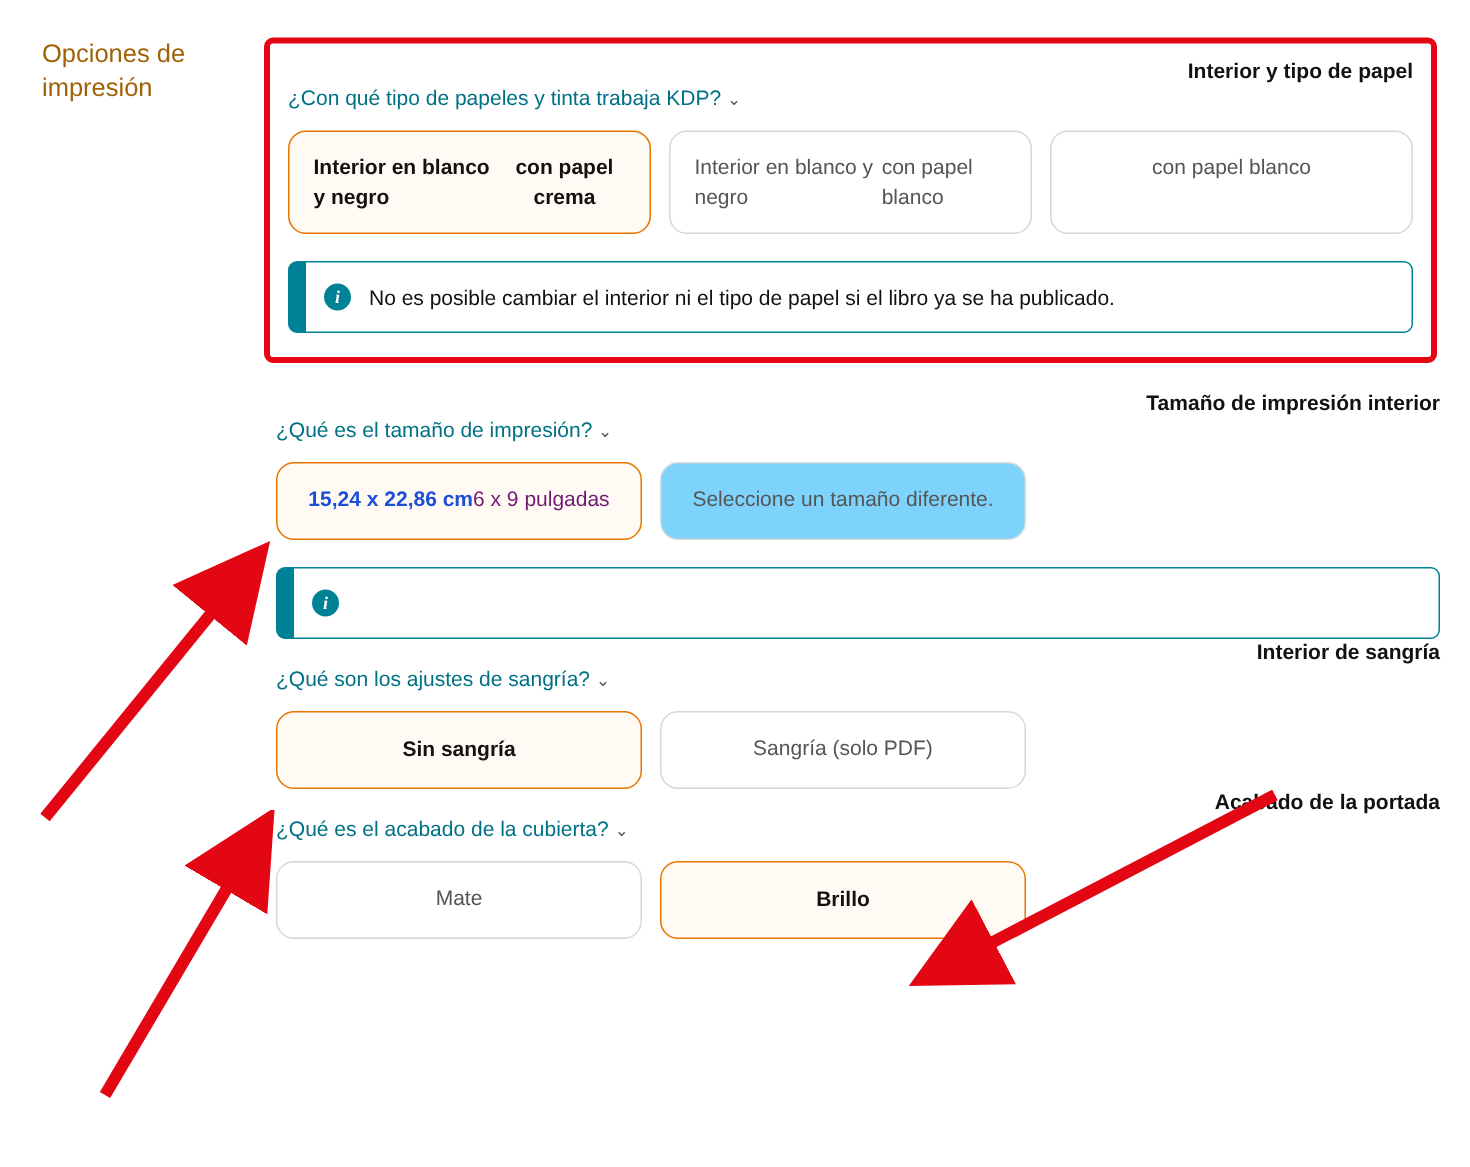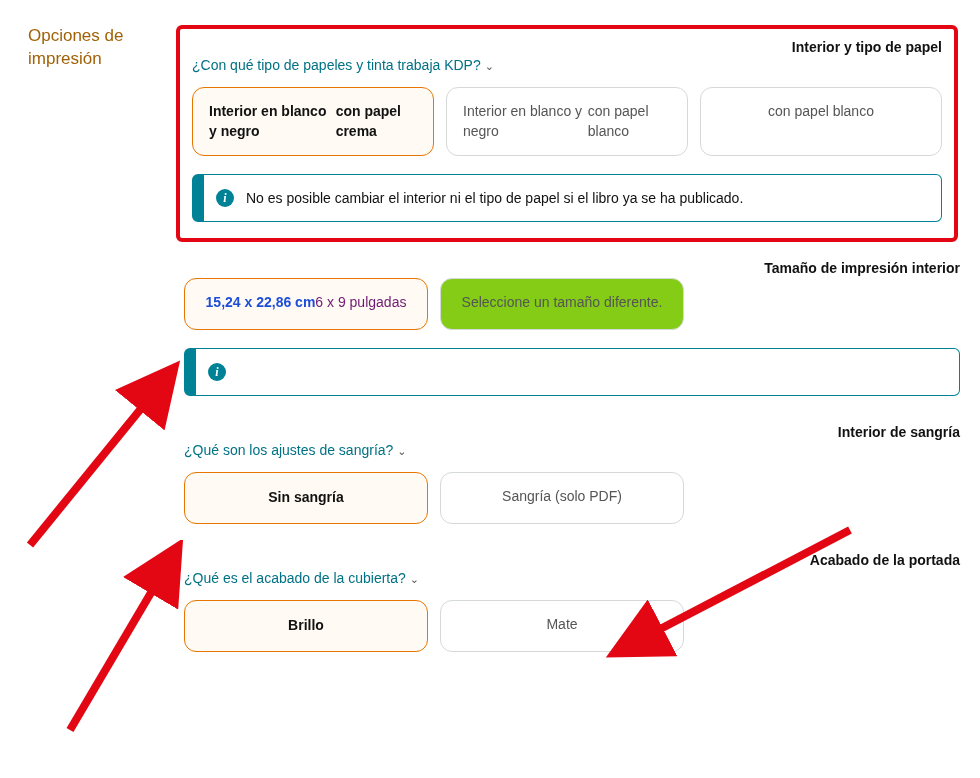--- a/index.html
+++ b/index.html
@@ -43,21 +43,20 @@
     cursor: pointer;
   }
   .chev {
     display: inline-block;
     margin-left: 4px;
     color: #555;
     font-size: 11px;
     vertical-align: middle;
   }
   .section {
-    margin-bottom: 28px;
   }
   .section.highlight {
     border: 4px solid #e30613;
     border-radius: 6px;
     padding: 10px 12px 16px 12px;
     margin-left: -8px;
     margin-right: 2px;
     margin-bottom: 18px;
   }
   .section-title {
@@ -91,21 +90,21 @@
   }
   .opt.w3 { flex: 1 1 0; }
   .opt.w2 { width: 244px; }
   .opt.selected {
     border-color: #e77600;
     background: #fffaf3;
   }
   .opt .l1 { display:block; }
   .opt .l2 { display:block; }
   .opt.selected .l1 { font-weight: 700; color:#111; }
-  .opt.selected .l2 { font-weight: 700; color:#111; }
+  .opt.selected .l2 { font-weight: 700; color:#111;text-align:center; }
   .opt.single.selected { font-weight:700; color:#111;align-items:center; }
   .opt.size-sel .l1 { font-weight:700; color:#1d4ed8; }
   .opt.size-sel .l2 { color:#701a75; font-weight:400; }
   .info-banner {
     margin-top: 18px;
     border: 1px solid #008296;
     border-left: 12px solid #008296;
     border-radius: 6px;
     padding: 14px 16px 14px 12px;
     display: flex;
@@ -167,26 +166,29 @@
         </div>
       </div>
       <div class="info-banner">
         <span class="info-icon">i</span>
         <span>No es posible cambiar el interior ni el tipo de papel si el libro ya se ha publicado.</span>
       </div>
     </div>
 
     <div class="section">
       <div class="section-title">Tamaño de impresión interior</div>
+      <div class="section-help">
+        <a class="link"><span>¿Qué es el tamaño de impresión?</span><span class="chev">⌄</span></a>
+      </div>
       <div class="option-row">
         <div class="opt w2 selected size-sel">
           <span class="l1">15,24 x 22,86 cm</span>
           <span class="l2">6 x 9 pulgadas</span>
         </div>
-        <div class="opt w2" style="background:#84cc16;text-align:center;">
+        <div class="opt w2" style="background:#7dd3fc;text-align:center;">
           <span class="l1">Seleccione un tamaño diferente.</span>
         </div>
       </div>
       <div class="info-banner">
         <span class="info-icon">i</span>
       </div>
     </div>
 
     <div class="section">
       <div class="section-title">Interior de sangría</div>
@@ -202,25 +204,25 @@
         </div>
       </div>
     </div>
 
     <div class="section">
       <div class="section-title">Acabado de la portada</div>
       <div class="section-help">
         <a class="link"><span>¿Qué es el acabado de la cubierta?</span><span class="chev">⌄</span></a>
       </div>
       <div class="option-row">
+        <div class="opt w2">
+          <span class="l1">Mate</span>
+        </div>
         <div class="opt w2 selected single">
           <span class="l1">Brillo</span>
-        </div>
-        <div class="opt w2">
-          <span class="l1">Mate</span>
         </div>
       </div>
     </div>
 
   </div>
 </div>
 
 <svg class="arrow" style="left:10px; top:355px;" width="180" height="200" viewBox="0 0 180 200">
   <defs>
       <marker id="ah1" markerWidth="8" markerHeight="8" refX="6" refY="4" orient="auto">

